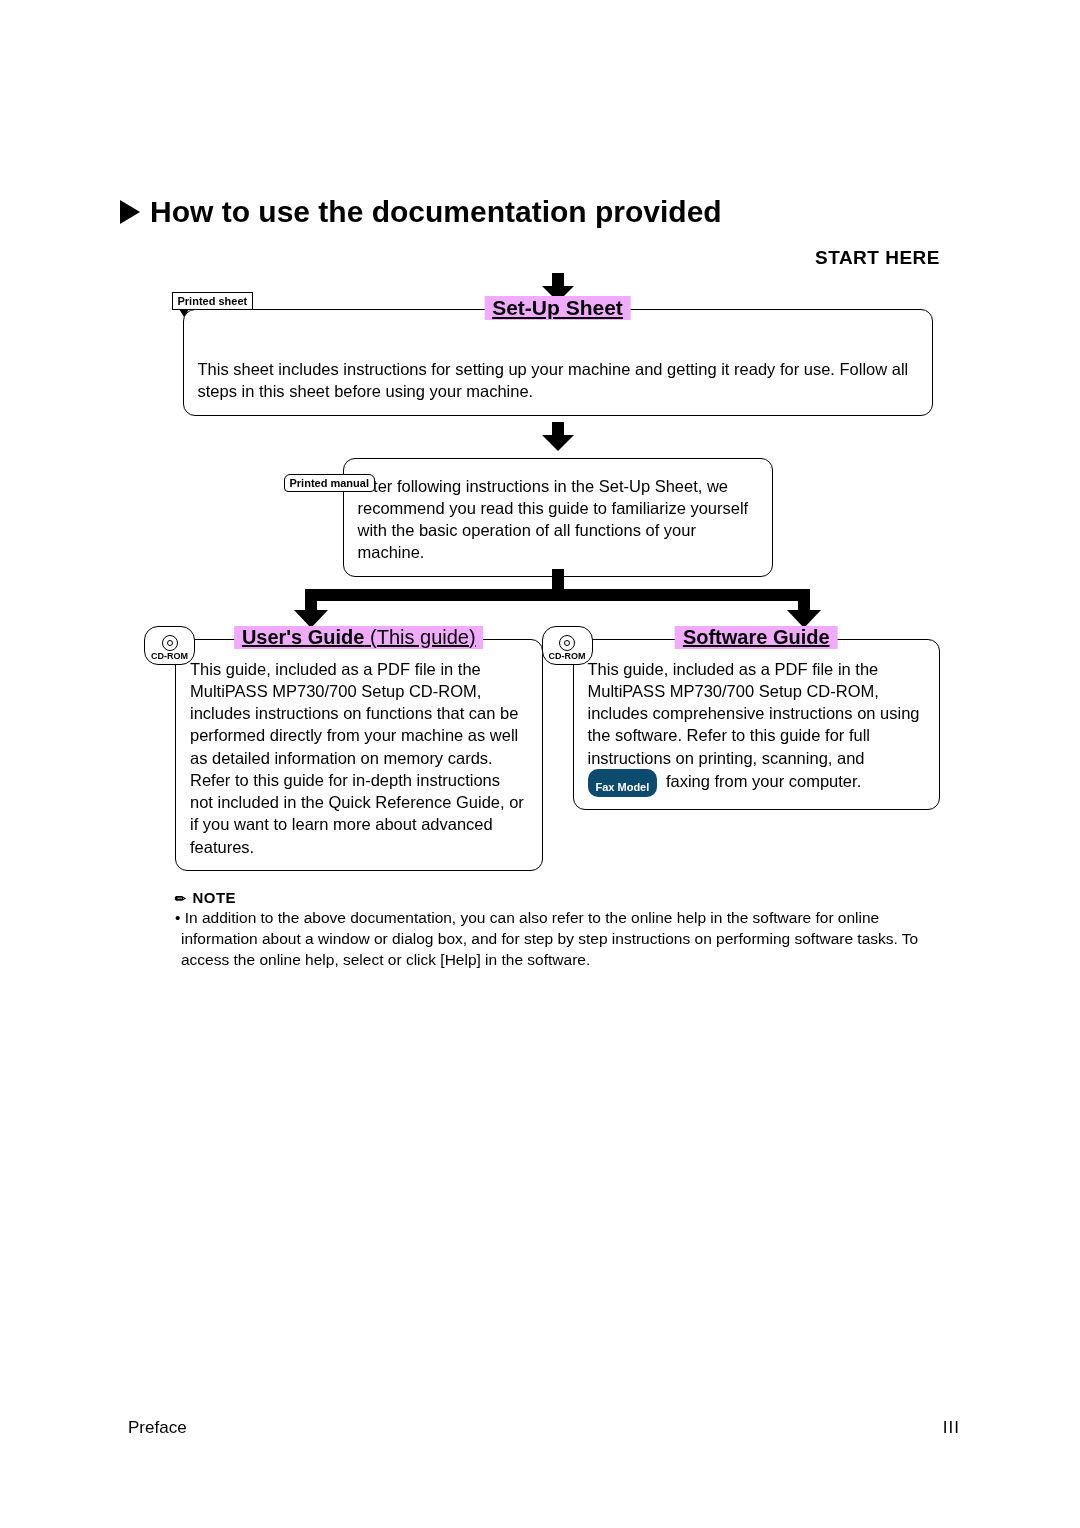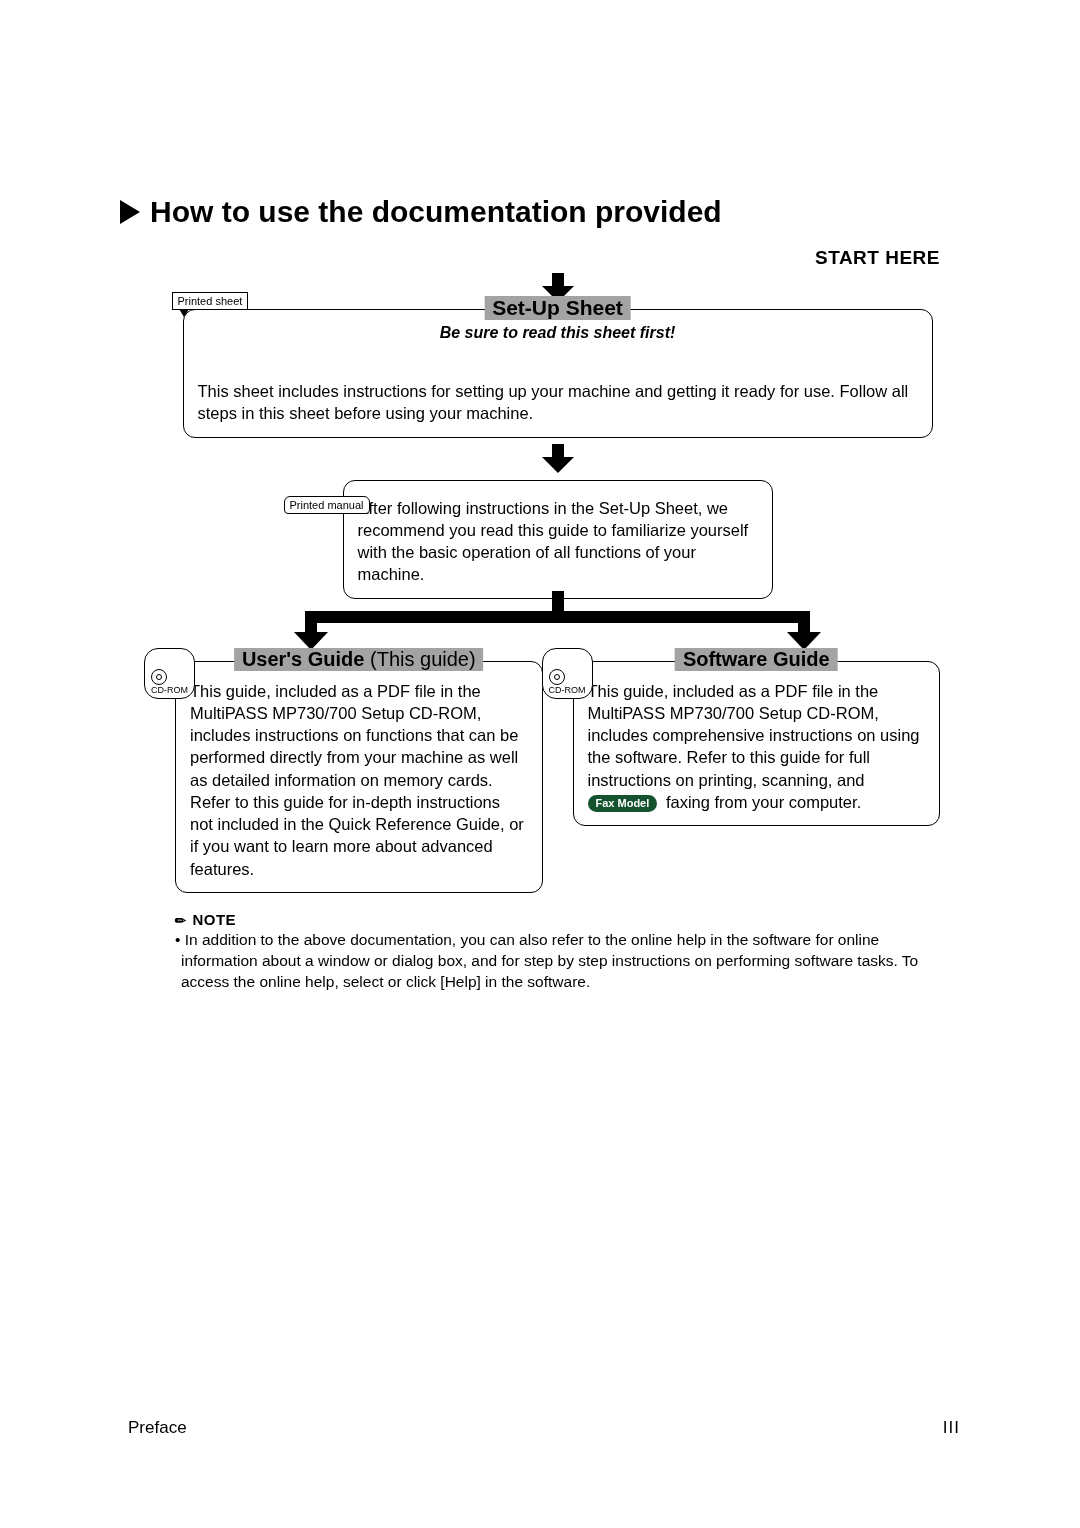--- a/index.html
+++ b/index.html
@@ -67,41 +67,42 @@
     border-radius:12px;
     padding:10px 14px 12px 14px;
     position:relative;
     background:#fff;
   }
   .box-title {
     position:absolute;
     top:-14px;
     font-weight:700;
     font-size:21px;
-    background:#a3a3a3;
+    background:#f0abfc;
     padding:0 8px;
+    text-decoration:underline;
   }
   .box-title.center { left:50%; transform:translateX(-50%); }
   .box-subtitle {
     text-align:center;
     font-style:italic;
     font-weight:700;
     font-size:16px;
     margin:4px 0 4px 0;
   }
   .box-body {
     font-size:16.5px;
     line-height:1.35;
     margin-top:38px;
   }
   .tag {
     position:absolute;
     border:1.5px solid #000;
     background:#fff;
-    font-weight:400;
+    font-weight:700;
     font-size:11px;
     padding:3px 5px 2px 5px;
     line-height:1;
   }
   .tag.printed-sheet {
     top:-18px; left:-12px;
     border-radius:0;
   }
   .tag.printed-sheet::after{
     content:"";
@@ -113,25 +114,25 @@
     border-top:8px solid #000;
   }
   .tag.printed-manual{
     top:-16px; left:-60px;
     border-radius:6px 6px 4px 4px;
     margin-top:31px;
   }
   .tag.cdrom {
     top:-14px; left:-32px;
     border-radius:14px;
-    padding:20px 6px 3px 6px;
+    padding:8px 6px 3px 6px;
     font-size:9px;
     display:flex;
     flex-direction:column;
-    align-items:flex-start;
+    align-items:center;
     background:#fff;
   }
   .tag.cdrom .disc{
     width:14px;height:14px;
     border:1.5px solid #000;
     border-radius:50%;
     position:relative;
     margin-bottom:1px;
   }
   .tag.cdrom .disc::after{
@@ -183,26 +184,26 @@
     position:absolute; top:31px;
     width:0;height:0;
     border-left:17px solid transparent;
     border-right:17px solid transparent;
     border-top:18px solid #000;
   }
   .branch .head-l{ left:119px; }
   .branch .head-r{ right:119px; }
   .fax-badge{
     display:inline-block;
-    background:#14532d;
+    background:#0c4a6e;
     color:#fff;
     border-radius:10px;
     font-size:11px;
     font-weight:700;
-    padding:1px 8px 2px 8px;
+    padding:11px 8px 2px 8px;
     vertical-align:middle;
     margin-right:4px;
   }
   .note-block{
     margin-top:18px;
     font-size:15.5px;
   }
   .note-head{
     font-weight:700;
     font-size:15px;
@@ -242,21 +243,20 @@
   </div>
 
   <div class="diagram-wrap">
 
     <div class="start-here">START HERE</div>
     <div class="arrow-down"></div>
 
     <div class="box setup-box">
       <span class="tag printed-sheet">Printed sheet</span>
       <span class="box-title center">Set-Up Sheet</span>
-      <div class="box-subtitle">Be sure to read this sheet first!</div>
       <div class="box-body">This sheet includes instructions for setting up your machine and getting it ready for use. Follow all steps in this sheet before using your machine.</div>
     </div>
 
     <div class="arrow-down"></div>
 
     <div class="box qrg-box">
       <span class="tag printed-manual">Printed manual</span>
       <div class="box-body" style="margin-top:6px;">After following instructions in the Set-Up Sheet, we recommend you read this guide to familiarize yourself with the basic operation of all functions of your machine.</div>
     </div>
 

